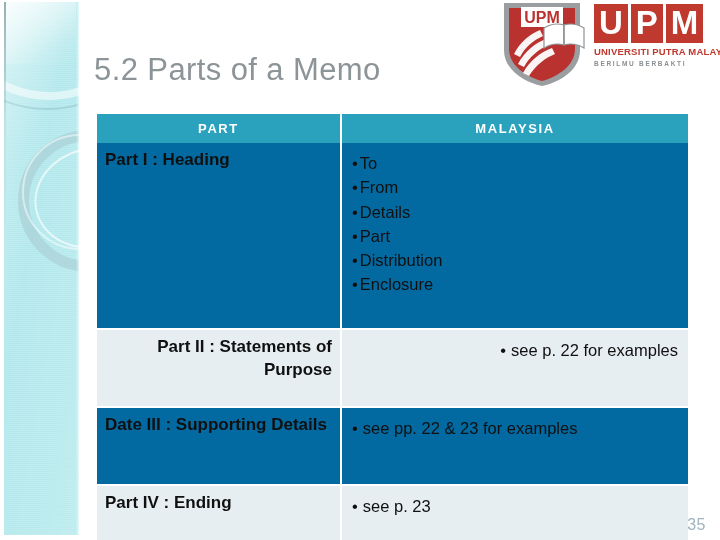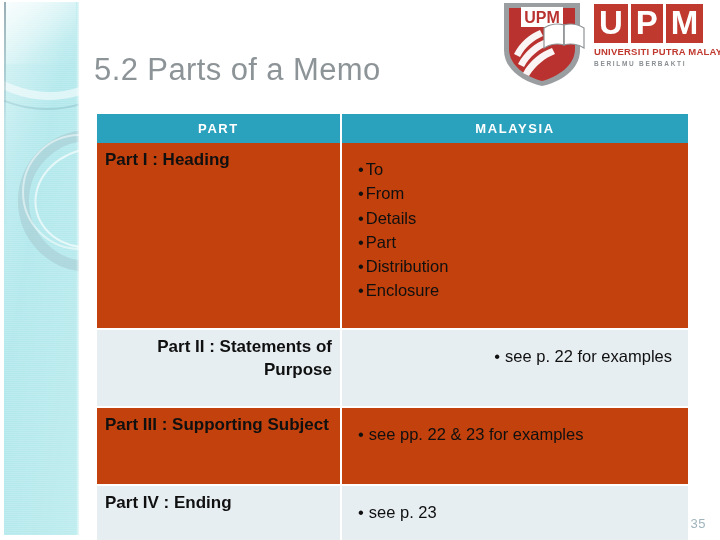--- a/index.html
+++ b/index.html
@@ -125,44 +125,44 @@
     border-right:2px solid #ffffff;
   }
   #memo-table th:last-child{border-right:none;}
   #memo-table td{
     padding:6px 8px 8px 8px;
     vertical-align:top;
     border-right:2px solid #ffffff;
     border-bottom:2px solid #ffffff;
   }
   #memo-table td:last-child{border-right:none;}
-  #memo-table tr.band-a td{background:#c2410c;}
+  #memo-table tr.band-a td{background:#0369a1;}
   #memo-table tr.band-b td{background:#e7eef2;}
   .part-label{
     font-size:17px;font-weight:700;color:#101010;
     line-height:1.33;
   }
   .contents ul{
-    margin:8px;padding:0;list-style:none;
+    margin:2px;padding:0;list-style:none;
   }
   .contents li{
     font-size:16.5px;color:#101010;line-height:1.47;
     white-space:nowrap;
   }
   .contents li .bul{margin-right:2px;}
   .contents li.sp .bul{margin-right:5px;}
   .pad-r1 td{height:171px;}
   .pad-r2 td{height:62px;text-align:right;}
   .pad-r3 td{height:62px;}
   .pad-r4 td{height:62px;}
 
   
   #pagenum{
     position:absolute;right:14px;top:516px;
-    font-size:13px;color:#9fb4bd;letter-spacing:.5px;
+    font-size:16px;color:#9fb4bd;letter-spacing:.5px;
   }
 </style>
 </head>
 <body>
 
 <div id="slide">
 
   <div id="sidebar">
     <div class="band-base"></div>
     <div class="arc2"></div>
@@ -238,21 +238,21 @@
           <div class="part-label">Part II : Statements of Purpose</div>
         </td>
         <td class="contents">
           <ul>
             <li class="sp"><span class="bul">•</span><span>see p. 22 for examples</span></li>
           </ul>
         </td>
       </tr>
       <tr class="band-a pad-r3">
         <td>
-          <div class="part-label">Part III : Supporting Subject</div>
+          <div class="part-label">Date III : Supporting Details</div>
         </td>
         <td class="contents">
           <ul>
             <li class="sp"><span class="bul">•</span><span>see pp. 22 &amp; 23 for examples</span></li>
           </ul>
         </td>
       </tr>
       <tr class="band-b pad-r4">
         <td>
           <div class="part-label">Part IV : Ending</div>

